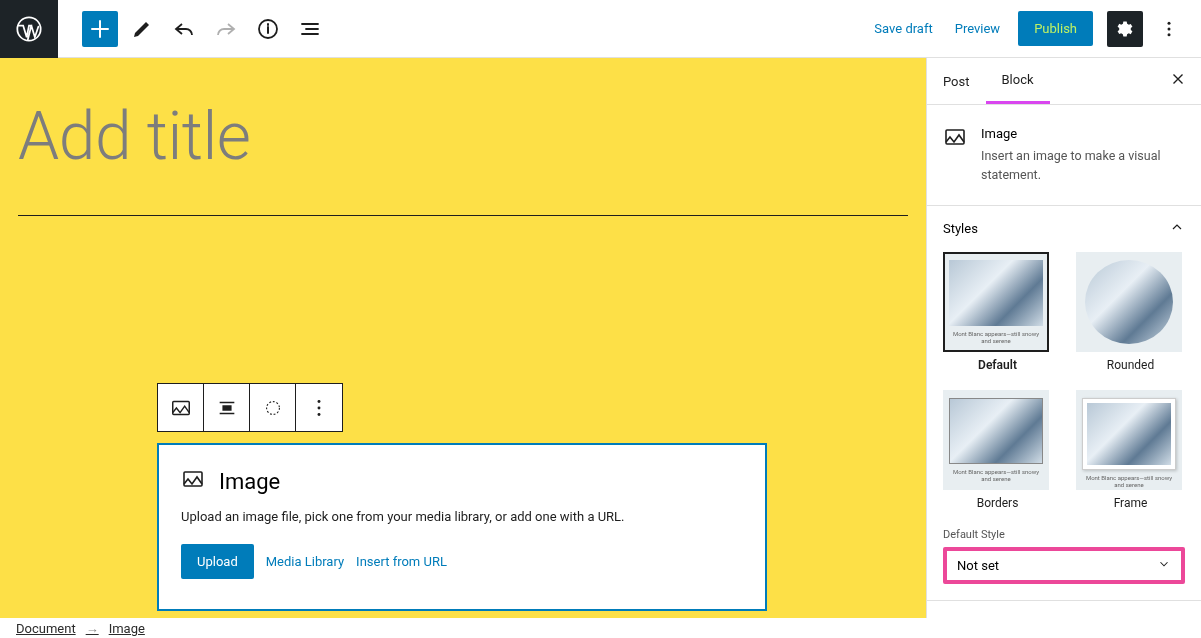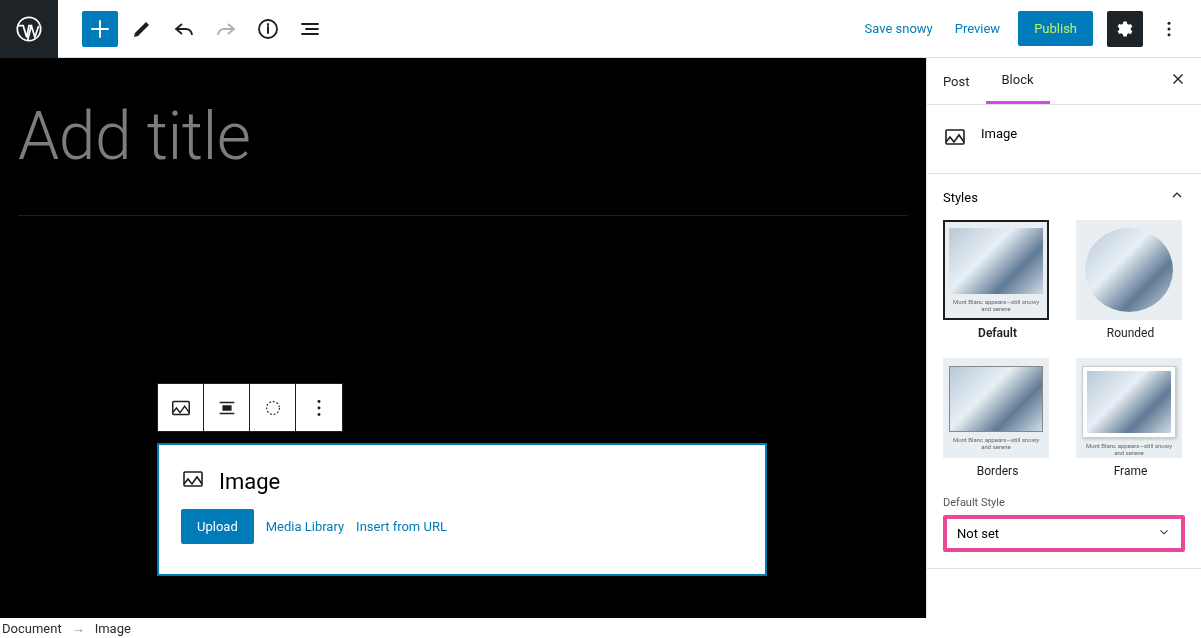--- a/index.html
+++ b/index.html
@@ -14,21 +14,21 @@
 .tb-add svg { width: 24px; height: 24px; }
 .tb-icon svg { width: 24px; height: 24px; }
 .tb-icon.disabled { opacity: 0.35; cursor: default; }
 .tb-right { margin-left: auto; display: flex; align-items: center; gap: 14px; padding-right: 20px; }
 .tb-link { color: #007cba; font-size: 13px; cursor: pointer; padding: 6px 4px; }
 .publish { background: #007cba; color: #bef264; padding: 10px 16px; font-size: 13px; border-radius: 2px; cursor: pointer; }
 .gear { width: 36px; height: 36px; background: #1d2327; display: flex; align-items: center; justify-content: center; cursor: pointer; border-radius: 2px; }
 .dots-vert { width: 24px; height: 36px; display:flex; align-items:center; justify-content:center; cursor:pointer; }
 
 .main-area { display: flex; height: 560px; }
-.canvas { flex: 1; background: #000000; position: relative; overflow: hidden; }
+.canvas { flex: 1; background: #fde047; position: relative; overflow: hidden; }
 .title-input { font-size: 66px; font-weight: 300; color: #7d7d7d; padding: 40px 18px 18px 18px; letter-spacing: -0.5px; }
 .separator { height: 1px; background: #1e1e1e; margin: 22px 18px 0 18px; }
 
 .block-toolbar { position: absolute; top: 325px; left: 157px; display: flex; background: #fff; border: 1px solid #1e1e1e; }
 .bt-cell { width: 46px; height: 47px; display:flex; align-items:center; justify-content:center; border-right: 1px solid #1e1e1e; }
 .bt-cell:last-child { border-right: none; }
 .bt-cell svg { width: 22px; height: 22px; }
 
 .image-block { position:absolute; top:385px; left:157px; width:610px; background:#fff; border:2px solid #007cba; padding: 22px 22px 30px 22px; }
 .ib-head { display:flex; align-items:center; gap: 14px; margin-bottom: 14px; }
@@ -59,21 +59,21 @@
 .sw-img { width: 94px; height: 72px; background: linear-gradient(135deg,#b8c8d6 0%,#e8eff5 40%,#5f7a94 70%,#d0dce6 100%); }
 .sw-img.round { border-radius: 50%; }
 .bordered-wrap { border: 1px solid #888; padding: 0; }
 .frame-wrap { background:#fff; padding:4px; border:1px solid #ccc; box-shadow: 1px 1px 3px rgba(0,0,0,0.2); }
 .sw-cap { font-size:6px; color:#666; padding-top:4px; }
 .style-label { font-size:12px; color:#1e1e1e; margin-top:6px; }
 .style-cell.selected .style-label { font-weight:600; }
 .sb-field-label { font-size:11px; color:#555; margin-bottom:6px; }
 .sb-select { width:100%; border:4px solid #ec4899; padding:6px 10px; font-size:13px; border-radius:2px; display:flex; justify-content:space-between; align-items:center; cursor:pointer; margin-bottom:16px; }
 
-.footer { height:20px; display:flex; align-items:center; padding-left:2px; color:#2b2b2b; font-size:13px; }
+.footer { height:20px; display:flex; align-items:center; padding-left:16px; color:#2b2b2b; font-size:13px;text-decoration:underline; }
 .footer .arrow { margin: 0 10px; color:#888; }
 </style>
 </head>
 <body>
 
 <div class="topbar">
   <div class="wp-logo">
     <svg viewBox="0 0 24 24" fill="none" stroke="#fff" stroke-width="1.5">
         <circle cx="12" cy="12" r="10"></circle>
         <path d="M3 9h4l3 10 2-10h2l-3 12M14 9l3 10 3-9" stroke-linecap="round"></path>
@@ -106,21 +106,21 @@
           <path d="M12 10v6M12 7v1" stroke="#1e1e1e" stroke-width="2" stroke-linecap="round"></path>
         </svg>
     </div>
     <div class="tb-btn tb-icon">
       <svg viewBox="0 0 24 24">
           <path d="M4 7h16M8 12h12M4 17h16" stroke="#1e1e1e" stroke-width="1.8" stroke-linecap="round"></path>
         </svg>
     </div>
   </div>
   <div class="tb-right">
-    <span class="tb-link">Save snowy</span>
+    <span class="tb-link">Save draft</span>
     <span class="tb-link">Preview</span>
     <span class="publish">Publish</span>
     <div class="gear">
       <svg viewBox="0 0 24 24" width="20" height="20">
           <path d="M12 8a4 4 0 100 8 4 4 0 000-8zM19 12a7 7 0 00-.1-1.2l2-1.5-2-3.4-2.3 1a7 7 0 00-2-1.2L14 3h-4l-.5 2.6a7 7 0 00-2 1.2l-2.4-1-2 3.4 2 1.5A7 7 0 005 12c0 .4 0 .8.1 1.2l-2 1.5 2 3.4 2.3-1a7 7 0 002 1.2L10 21h4l.5-2.6a7 7 0 002-1.2l2.4 1 2-3.4-2-1.5c0-.4.1-.8.1-1.3z" fill="#fff"></path>
         </svg>
     </div>
     <div class="dots-vert">
       <svg viewBox="0 0 24 24" width="20" height="20">
           <circle cx="12" cy="5" r="1.8" fill="#1e1e1e"></circle>
@@ -166,20 +166,21 @@
     <div class="image-block">
       <div class="ib-head">
         <span>
           <svg viewBox="0 0 24 24">
               <rect x="3" y="5" width="18" height="14" rx="1" stroke="#1e1e1e" stroke-width="1.6" fill="none"></rect>
               <path d="M3 17l4-5 4 5 5-7 5 7" stroke="#1e1e1e" stroke-width="1.6" fill="none"></path>
             </svg>
         </span>
         <span class="ib-title">Image</span>
       </div>
+      <div class="ib-desc">Upload an image file, pick one from your media library, or add one with a URL.</div>
       <div class="ib-actions">
         <span class="ib-upload">Upload</span>
         <span class="ib-link">Media Library</span>
         <span class="ib-link">Insert from URL</span>
       </div>
     </div>
   </div>
 
   <div class="sidebar">
     <div class="sb-tabs">
@@ -193,20 +194,21 @@
     </div>
     <div class="sb-blockinfo">
       <span>
         <svg viewBox="0 0 24 24">
             <rect x="3" y="5" width="18" height="14" rx="1" stroke="#1e1e1e" stroke-width="1.6" fill="none"></rect>
             <path d="M3 17l4-5 4 5 5-7 5 7" stroke="#1e1e1e" stroke-width="1.6" fill="none"></path>
           </svg>
       </span>
       <div>
         <div class="sb-bi-title">Image</div>
+        <div class="sb-bi-desc">Insert an image to make a visual statement.</div>
       </div>
     </div>
     <div class="sb-section">
       <div class="sb-section-head">
         <span class="sb-section-title">Styles</span>
         <span><svg width="16" height="16" viewBox="0 0 24 24">
               <path d="M6 15l6-6 6 6" stroke="#1e1e1e" stroke-width="1.8" fill="none"></path>
             </svg></span>
       </div>
       <div class="sb-styles-grid">

